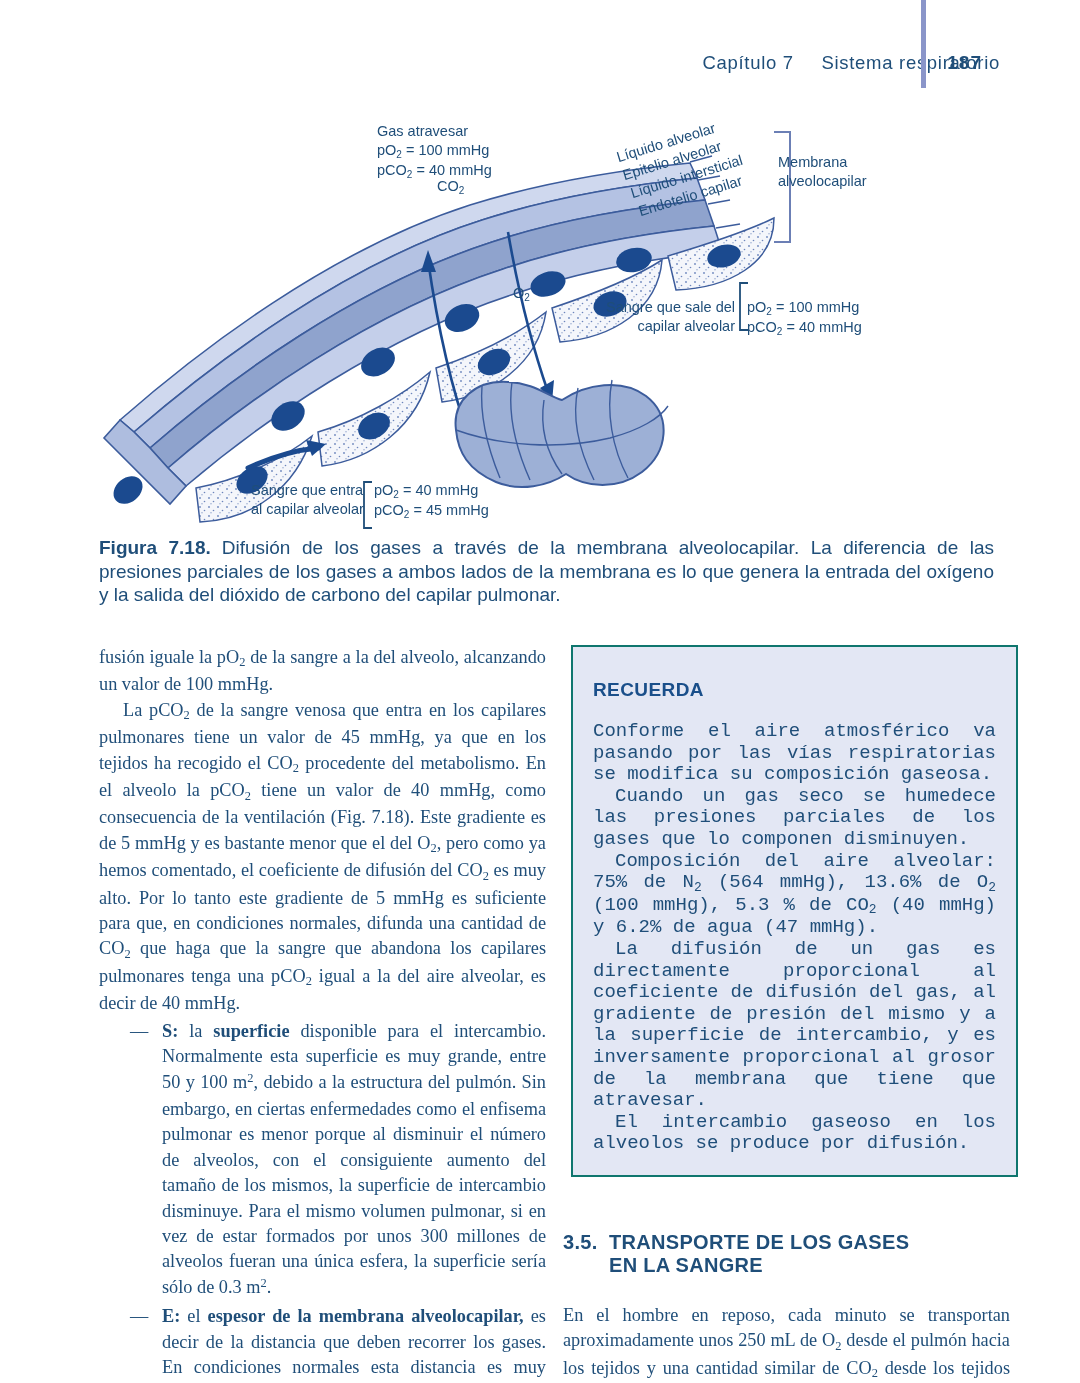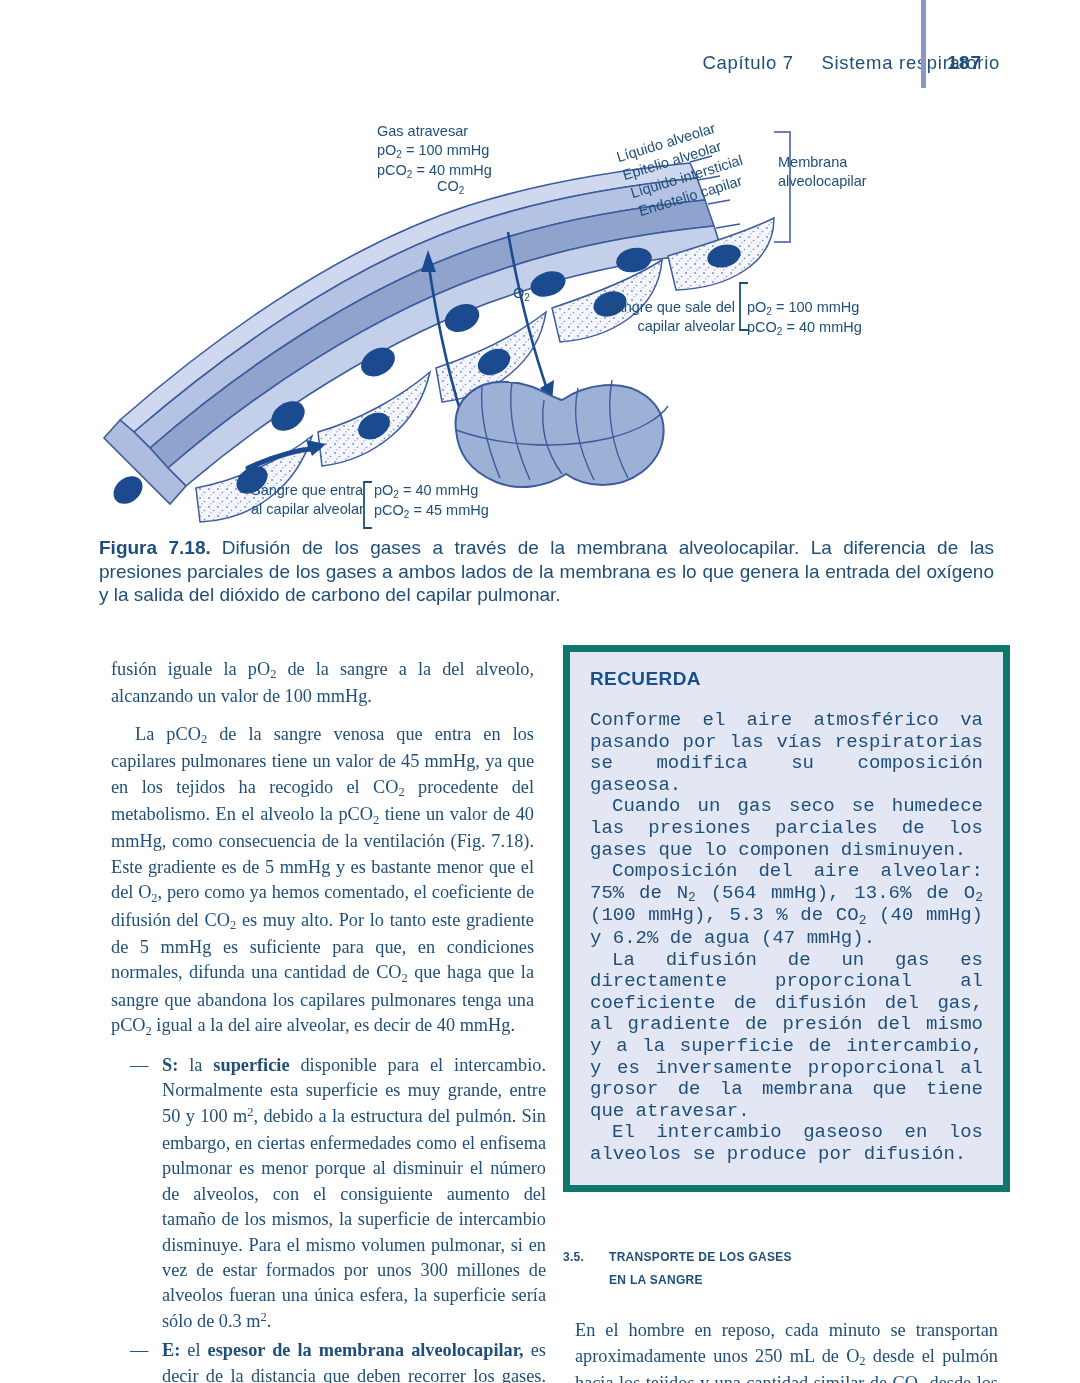--- a/index.html
+++ b/index.html
@@ -58,60 +58,61 @@
   
   .col-left {
     position:absolute; left:99px; top:645px; width:447px;
     font-size:18.3px; line-height:25.4px; text-align:justify;
     color:#1f4e79;
   }
   .col-right {
     position:absolute; left:563px; top:645px; width:447px;
     color:#1f4e79;
   }
-  p { margin:12px; text-indent:0; }
+  p { margin:0; text-indent:0; }
   p.ind { text-indent:24px; }
   sub { font-size:0.68em; vertical-align:baseline; position:relative; top:0.28em; }
   sup { font-size:0.68em; vertical-align:baseline; position:relative; top:-0.45em; }
 
   .bullets { margin-top:0; }
   .bullet {
     display:flex; margin-top:2px;
     font-size:18.3px; line-height:25.4px;
   }
   .bullet .dash { width:32px; flex:0 0 32px; padding-left:31px; }
   .bullet .btxt { flex:1; text-align:justify; }
   .bullet b { font-weight:bold; }
 
   
   .recuerda {
-    border:7px solid #0f766e;
+    border:2px solid #0f766e;
     background:#e3e7f4;
-    padding:16px 20px 20px 20px;
+    padding:32px 20px 20px 20px;
     box-sizing:border-box;
     width:447px;
+    margin-left:8px;
   }
   .recuerda-title {
     font-family:"Liberation Sans", sans-serif;
     font-weight:bold; font-size:19px; color:#1a4f8a;
     letter-spacing:0.4px; margin-bottom:20px;
   }
   .recuerda-body {
     font-family:Liberation Mono, monospace;
     font-size:19px; line-height:21.6px; color:#1f4e79;
     text-align:justify;
   }
   .recuerda-body p { margin:0; }
   .recuerda-body p.ind { text-indent:22px; }
 
   
   .sec-head {
     margin-top:54px;
     font-family:"Liberation Sans", sans-serif;
-    font-weight:bold; font-size:12px; line-height:23px;
+    font-weight:bold; font-size:20px; line-height:23px;
     color:#1f4e79; letter-spacing:0.3px;
     display:flex;
   }
   .sec-num { flex:0 0 46px; }
   .sec-title { flex:1; }
   .sec-body {
     margin-top:26px;
     font-size:18.3px; line-height:25.4px; text-align:justify;
   }
 </style>

